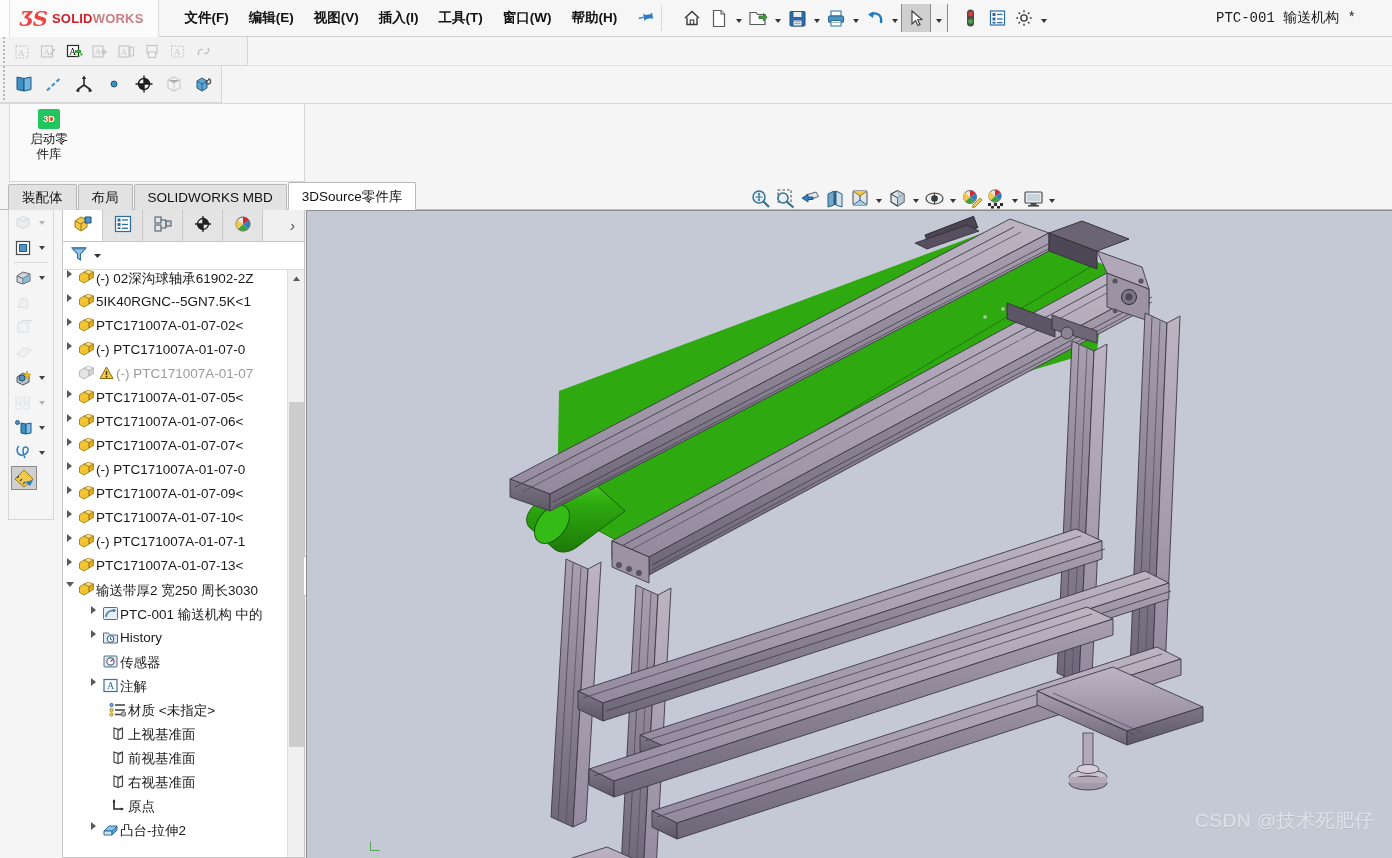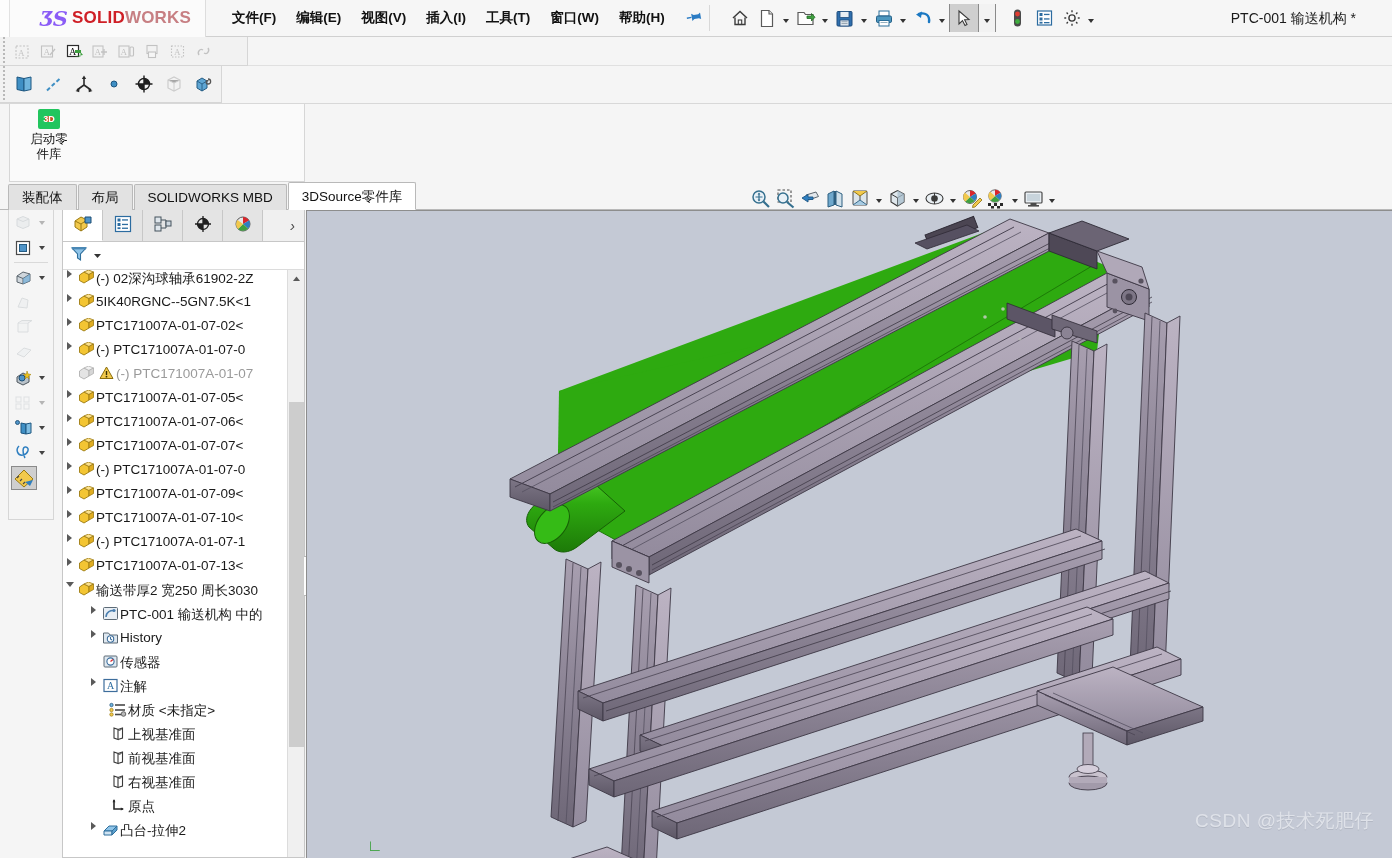--- a/index.html
+++ b/index.html
@@ -18,23 +18,23 @@
     background:#f6f6f6; border-bottom:1px solid #d0d0d0;
     display:flex; align-items:center;
   }
   .tb-left-edge { width:10px; height:37px; background:#fdfdfd; border-right:1px solid #e2e2e2; }
   .logo {
     display:flex; align-items:center; height:37px; padding:0 14px 0 10px;
     border-right:1px solid #dddddd; background:#fbfbfb;
   }
   .logo-mark {
     font-family:"DejaVu Serif",serif; font-style:italic; font-weight:bold;
-    font-size:21px; color:#8b5cf6; letter-spacing:-1px; margin-right:5px;margin-left:20px;
-  }
-  .logo-sw { font-size:17px; font-weight:bold; color:#cf1f26; letter-spacing:.2px; }
+    font-size:21px; color:#ef4444; letter-spacing:-1px; margin-right:5px;
+  }
+  .logo-sw { font-size:13px; font-weight:bold; color:#cf1f26; letter-spacing:.2px; }
   .logo-sw .lite { color:#c77f83; font-weight:bold; }
 
   .menus { display:flex; align-items:center; height:37px; padding-left:16px; }
   .menu-item {
     padding:4px 10px; font-size:13.5px; color:#111; cursor:default; white-space:nowrap;font-weight:bold;
   }
   .pin {
     margin-left:12px; color:#2b7cc4; font-size:15px; transform:rotate(35deg);
     display:inline-block;
   }
@@ -53,21 +53,21 @@
     display:block; width:0;height:0;border-left:3.5px solid transparent;
     border-right:3.5px solid transparent;border-top:4px solid #333;
   }
   .qa-box { display:flex; align-items:center; border:1px solid #8a8a8a; background:#fff; height:28px; }
   .qa-box .qa-btn { background:#cfcfcf; border:none; width:28px; }
   .qa-box .vsep { width:1px; height:28px; background:#8a8a8a; }
   .qa-box .caret { width:16px; background:#f2f2f2; }
 
   .doc-title {
     position:absolute; right:36px; top:0; height:37px; line-height:37px;
-    font-size:14px; color:#1a1a1a; white-space:nowrap;
+    font-size:14px; color:#1a1a1a; white-space:nowrap;font-family:Liberation Mono, monospace;
   }
 
   
   .tbrow {
     position:absolute; left:0; background:#f2f2f2; display:flex; align-items:center;
   }
   .grip {
     width:9px; height:100%; background:#f2f2f2;
     background-image:repeating-linear-gradient(to bottom, #b9b9b9 0 2px, transparent 2px 4px);
     background-size:2px 4px; background-repeat:repeat-y;

